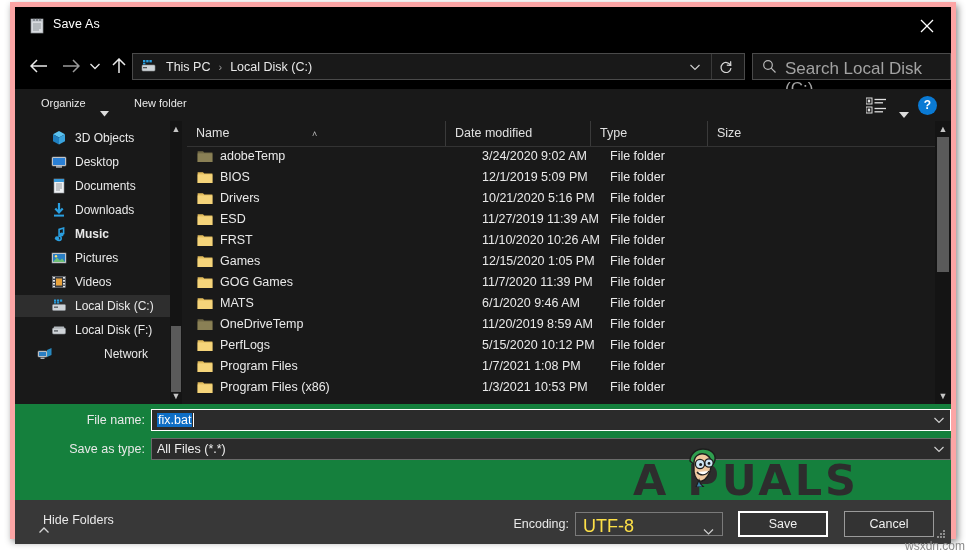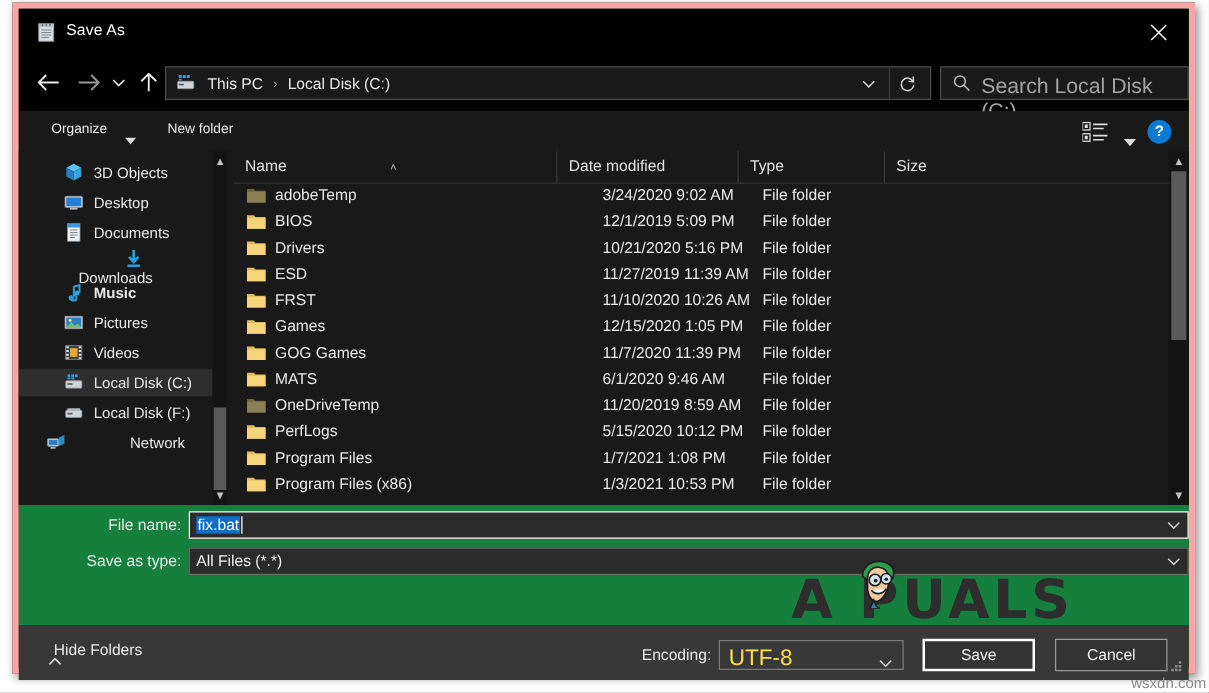--- a/index.html
+++ b/index.html
@@ -561,21 +561,21 @@
                   <rect x="3" y="1" width="10" height="3" fill="#3a9ad9"></rect>
                   <g stroke="#7f868c" stroke-width="0.8">
                     <line x1="5" y1="6" x2="11" y2="6"></line>
                     <line x1="5" y1="8" x2="11" y2="8"></line>
                     <line x1="5" y1="10" x2="11" y2="10"></line>
                     <line x1="5" y1="12" x2="9" y2="12"></line>
                   </g>
                 </svg></span>
               <span>Documents</span>
             </div>
-            <div class="navitem" style="top: 78px; flex-direction: column;">
+            <div class="navitem" style="top: 78px;">
               <span class="nicon"><svg width="16" height="16" viewBox="0 0 16 16">
                   <path d="M8 1 L8 10 M4.3 6.5 L8 10.5 L11.7 6.5" fill="none" stroke="#2a9fe0" stroke-width="2.2"></path>
                   <rect x="3" y="12.6" width="10" height="2" fill="#2a9fe0"></rect>
                 </svg></span>
               <span>Downloads</span>
             </div>
             <div class="navitem" style="top: 102px; font-weight: bold;">
               <span class="nicon"><svg width="16" height="16" viewBox="0 0 16 16">
                   <path d="M6 12.3 A2.1 2.1 0 1 0 8.1 10.2 L8.1 3.4 L12.6 2 L12.6 8.2" fill="none" stroke="#2a9fe0" stroke-width="1.6"></path>
                   <circle cx="10.6" cy="8.4" r="2" fill="#2a9fe0"></circle>

